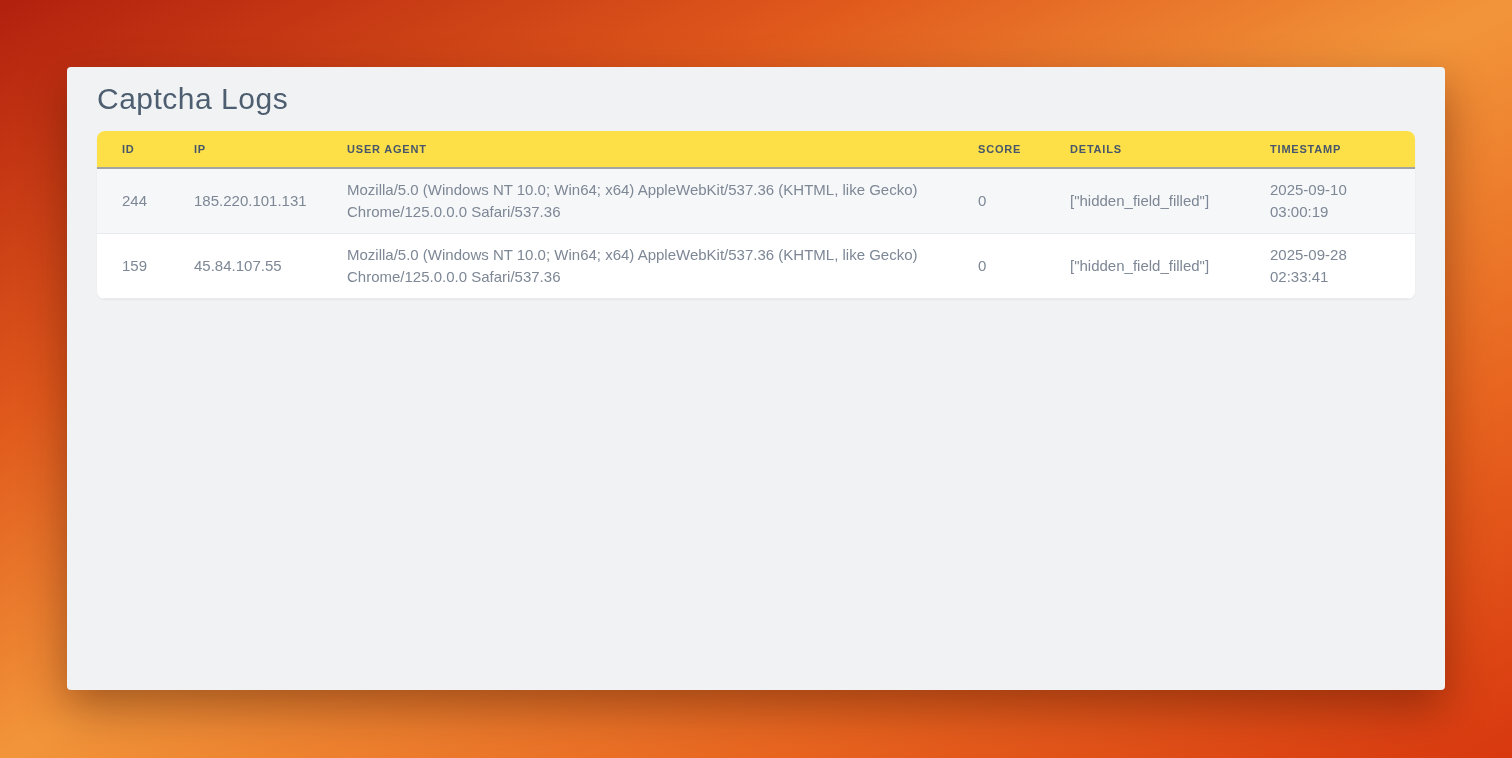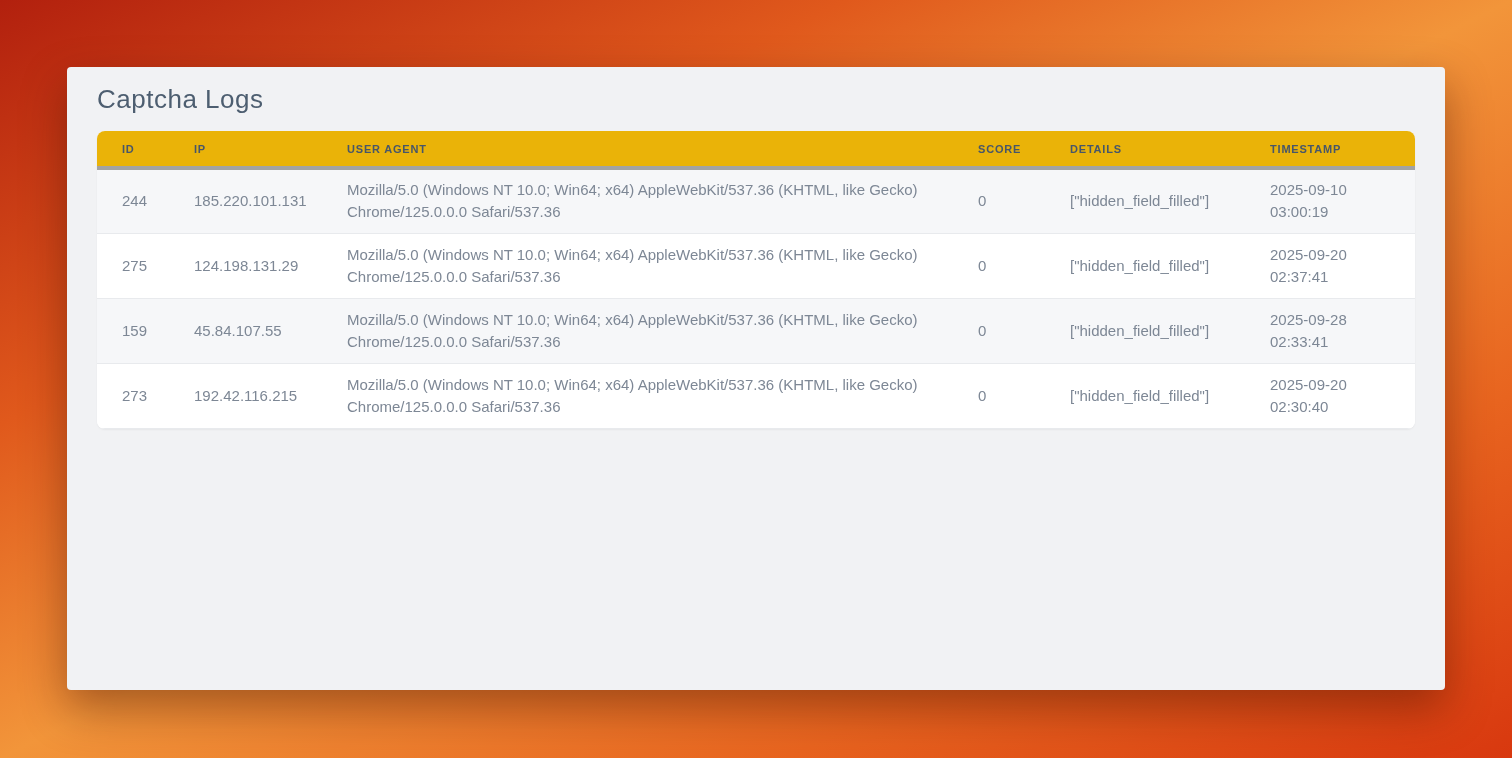--- a/index.html
+++ b/index.html
@@ -12,21 +12,21 @@
     position: absolute;
     left: 67px; top: 67px;
     width: 1378px; height: 623px;
     background: #f1f2f4;
     border-radius: 4px;
     box-shadow: 0 18px 45px rgba(70, 15, 0, 0.45);
     padding: 11px 30px 0 30px;
     overflow: hidden;
   }
   .page-title {
-    font-size: 26px;
+    font-size: 30px;
     font-weight: 500;
     color: #4d5e70;
     letter-spacing: 0.5px;
     line-height: 42px;
     margin-bottom: 11px;
   }
   .table-wrap {
     background: #ffffff;
     border-radius: 8px;
     box-shadow: 0 1px 2px rgba(0,0,0,0.05);
@@ -45,22 +45,22 @@
   col.c-ts { width: 147px; }
   thead th {
     height: 37px;
     text-align: left;
     vertical-align: middle;
     font-size: 11px;
     font-weight: bold;
     letter-spacing: 0.8px;
     color: #47566a;
     text-transform: uppercase;
-    background: #eab308;
-    border-bottom: 4px solid #a3a3a3;
+    background: #fde047;
+    border-bottom: 2px solid #a3a3a3;
     padding-right: 18px;
   }
   tbody td {
     height: 65px;
     vertical-align: middle;
     font-size: 15px;
     line-height: 22px;
     color: #7d8795;
     padding-right: 38px;
     border-bottom: 1px solid #e8eaed;
@@ -98,39 +98,23 @@
       <tbody>
           <tr>
             <td>244</td>
             <td>185.220.101.131</td>
             <td>Mozilla/5.0 (Windows NT 10.0; Win64; x64) AppleWebKit/537.36 (KHTML, like Gecko) Chrome/125.0.0.0 Safari/537.36</td>
             <td>0</td>
             <td>["hidden_field_filled"]</td>
             <td class="ts-cell">2025-09-10 03:00:19</td>
           </tr>
           <tr>
-            <td>275</td>
-            <td>124.198.131.29</td>
-            <td>Mozilla/5.0 (Windows NT 10.0; Win64; x64) AppleWebKit/537.36 (KHTML, like Gecko) Chrome/125.0.0.0 Safari/537.36</td>
-            <td>0</td>
-            <td>["hidden_field_filled"]</td>
-            <td class="ts-cell">2025-09-20 02:37:41</td>
-          </tr>
-          <tr>
             <td>159</td>
             <td>45.84.107.55</td>
             <td>Mozilla/5.0 (Windows NT 10.0; Win64; x64) AppleWebKit/537.36 (KHTML, like Gecko) Chrome/125.0.0.0 Safari/537.36</td>
             <td>0</td>
             <td>["hidden_field_filled"]</td>
             <td class="ts-cell">2025-09-28 02:33:41</td>
           </tr>
-          <tr>
-            <td>273</td>
-            <td>192.42.116.215</td>
-            <td>Mozilla/5.0 (Windows NT 10.0; Win64; x64) AppleWebKit/537.36 (KHTML, like Gecko) Chrome/125.0.0.0 Safari/537.36</td>
-            <td>0</td>
-            <td>["hidden_field_filled"]</td>
-            <td class="ts-cell">2025-09-20 02:30:40</td>
-          </tr>
         </tbody>
     </table>
   </div>
 </div>
 
 </body></html>

